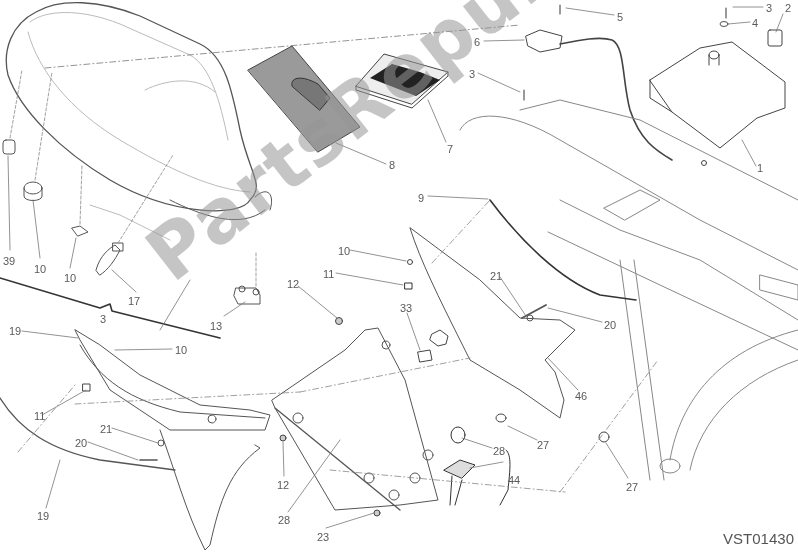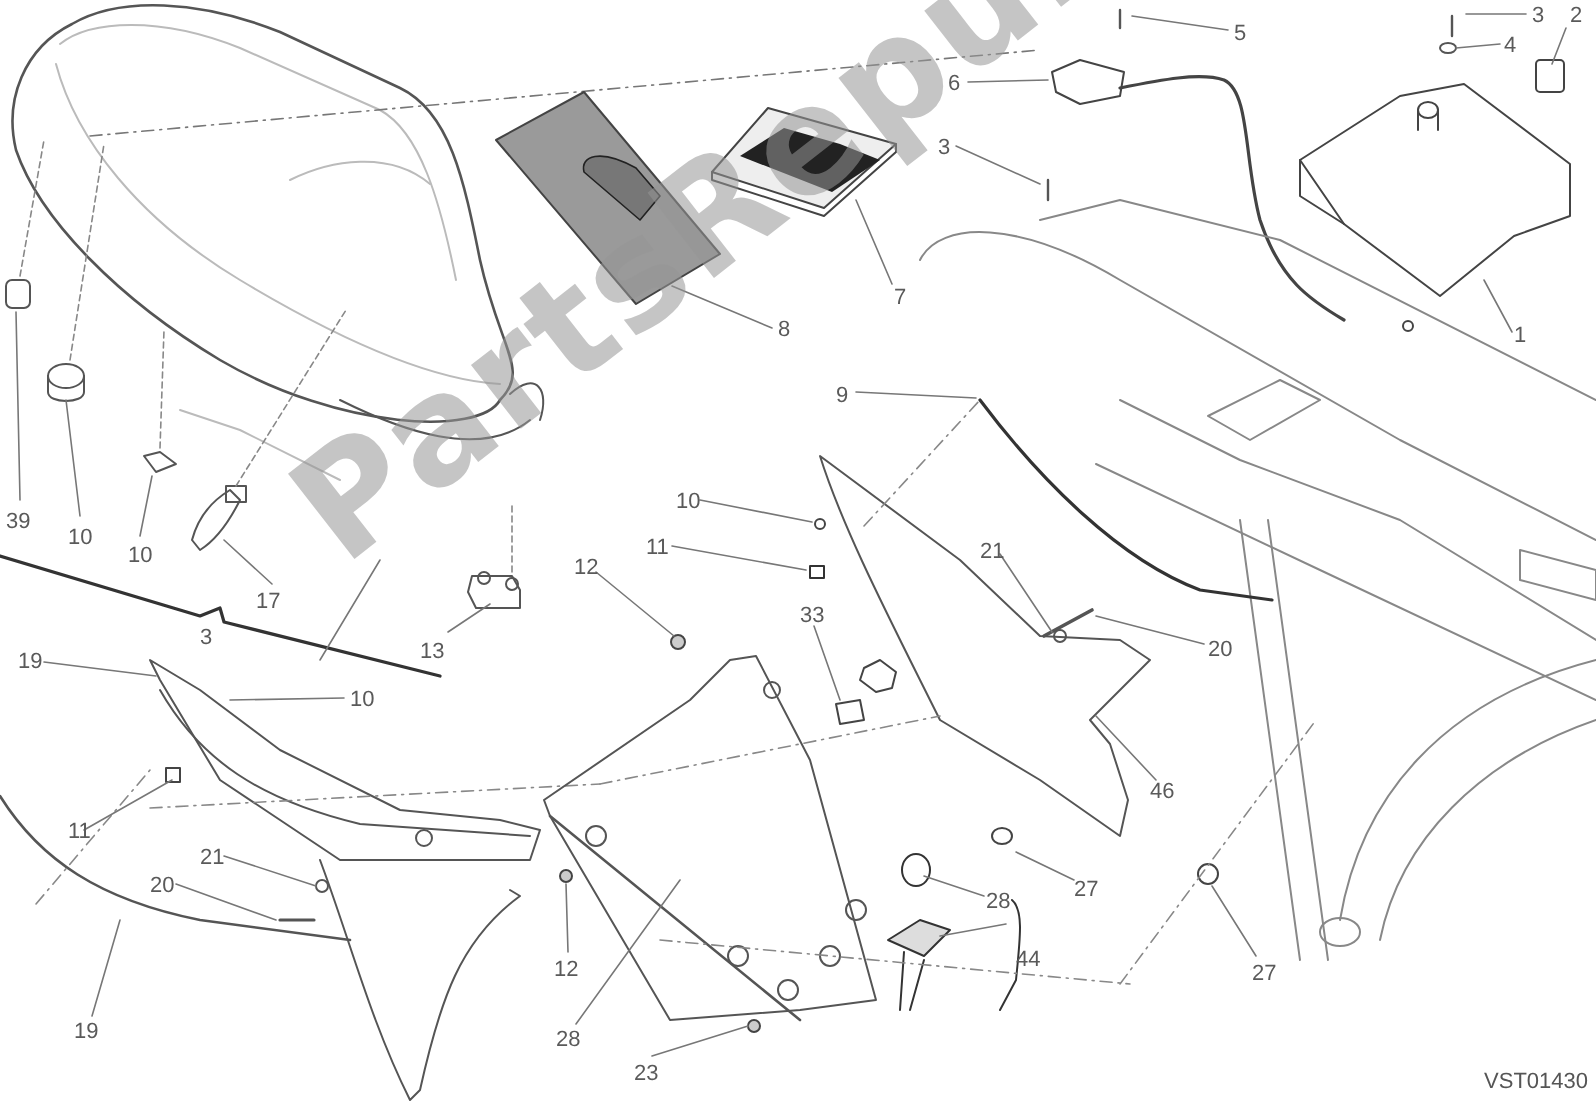--- a/index.html
+++ b/index.html
@@ -2,21 +2,21 @@
 <html><head>
 <meta charset="utf-8">
 <style>
   html, body { margin: 0; padding: 0; background: #ffffff; }
   body { width: 798px; height: 553px; overflow: hidden; position: relative;
          font-family: "Liberation Sans", sans-serif; }
   #diagram { position: absolute; left: 0; top: 0; width: 798px; height: 553px; }
   .callout { position: absolute; font-family: "Liberation Sans", sans-serif;
              font-size: 11px; color: #5a5a5a; line-height: 1; white-space: nowrap; }
   .code { position: absolute; right: 4px; bottom: 6px; font-family: "Liberation Sans", sans-serif;
-          font-size: 11px; color: #555; }
+          font-size: 15px; color: #555; }
   .wm { position: absolute; left: 130px; top: 230px; font-family: "DejaVu Sans", sans-serif;
         font-weight: bold; font-size: 74px; color: rgba(150,150,150,0.55);
         transform: rotate(-38deg); transform-origin: left top; letter-spacing: 2px;
         pointer-events: none; white-space: nowrap; }
 </style>
 </head>
 <body>
 
 <div id="diagram">
   <svg width="798" height="553" viewBox="0 0 798 553" xmlns="http://www.w3.org/2000/svg">

